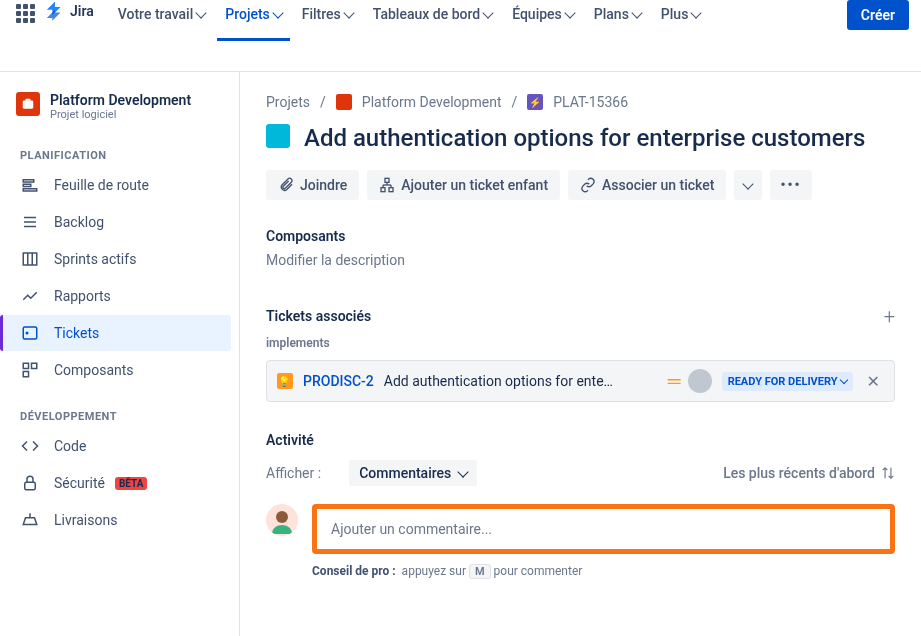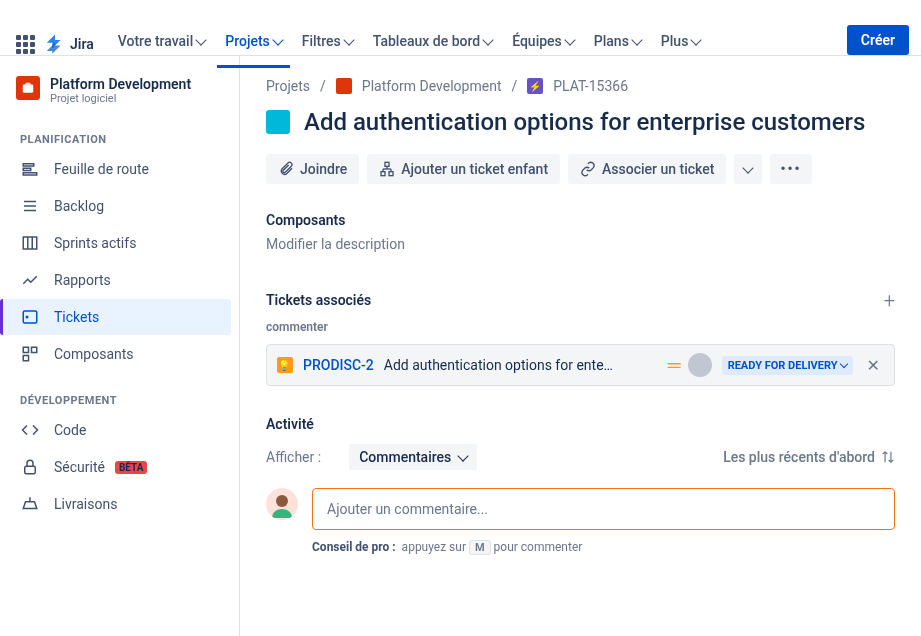--- a/index.html
+++ b/index.html
@@ -1,17 +1,17 @@
 <!DOCTYPE html>
 <html><head>
 <meta charset="utf-8">
 <style>
 *{box-sizing:border-box;margin:0;padding:0;font-family:-apple-system,BlinkMacSystemFont,"Segoe UI",Roboto,sans-serif}
 body{background:#fff;color:#172b4d;font-size:14px;width:921px;height:636px;overflow:hidden}
-.topnav{height:56px;border-bottom:1px solid #dfe1e6;display:flex;align-items:flex-end;padding:0 12px;gap:4px}
+.topnav{height:72px;border-bottom:1px solid #dfe1e6;display:flex;align-items:flex-start;padding:0 12px;gap:4px}
 .apps-icon{width:24px;height:24px;display:grid;grid-template-columns:repeat(3,5px);grid-template-rows:repeat(3,5px);gap:2px;cursor:pointer;padding:4px;margin-right:4px}
 .apps-icon span{background:#42526e;border-radius:1px}
 .logo{display:flex;align-items:center;gap:4px;font-weight:600;color:#253858;margin-right:12px}
 .logo svg{width:22px;height:22px}
 .nav-item{padding:6px 8px;color:#42526e;display:flex;align-items:center;gap:4px;cursor:pointer;border-radius:3px;font-weight:500}
 .nav-item.active{color:#0052cc}
 .nav-item.active::after{content:"";position:absolute;bottom:-13px;left:0;right:0;height:3px;background:#0052cc}
 .nav-item.active{position:relative}
 .chev{width:8px;height:8px;border-right:1.5px solid currentColor;border-bottom:1.5px solid currentColor;transform:rotate(45deg);margin-top:-3px}
 .spacer{flex:1}
@@ -30,21 +30,21 @@
 .side-item.selected{background:#e9f2ff;color:#0052cc;border-left:3px solid #6d28d9;margin-left:-8px;padding-left:17px}
 .side-icon{width:20px;height:20px;display:flex;align-items:center;justify-content:center;flex-shrink:0}
 .badge{background:#ef4444;color:#172b4d;font-size:10px;font-weight:700;padding:1px 4px;border-radius:3px;margin-left:-4px}
 .main{flex:1;padding:22px 26px;overflow-y:auto}
 .breadcrumb{display:flex;align-items:center;gap:10px;color:#6b778c;font-size:14px;margin-bottom:14px}
 .breadcrumb a{color:#6b778c;text-decoration:none}
 .bc-sep{color:#6b778c}
 .bc-icon{width:16px;height:16px;border-radius:2px;display:inline-block}
 .bc-red{background:#de350b}
 .bc-purple{background:#6554c0;color:#fff;font-size:10px;display:flex;align-items:center;justify-content:center;font-weight:700}
-.title-row{display:flex;align-items:center;gap:14px;margin-bottom:18px}
+.title-row{display:flex;gap:14px;margin-bottom:18px}
 .title-square{width:24px;height:24px;background:#00b8d9;border-radius:3px}
 .title{font-size:24px;font-weight:500;color:#172b4d}
 .actions{display:flex;gap:8px;margin-bottom:28px}
 .act-btn{display:flex;align-items:center;gap:6px;background:#f4f5f7;border:none;padding:7px 12px;border-radius:3px;cursor:pointer;font-size:14px;color:#42526e;font-weight:500}
 .act-btn.icon-only{padding:7px 10px}
 .section-h{font-weight:600;color:#172b4d;margin-bottom:8px;font-size:14px}
 .desc-edit{color:#6b778c;margin-bottom:36px;cursor:text}
 .linked-header{display:flex;justify-content:space-between;align-items:center;margin-bottom:8px}
 .plus-btn{cursor:pointer;color:#6b778c;font-size:20px;font-weight:300}
 .impl-label{font-size:12px;font-weight:600;color:#6b778c;margin-bottom:10px}
@@ -56,21 +56,21 @@
 .avatar{width:24px;height:24px;border-radius:50%;background:#c1c7d0}
 .status-pill{background:#deebff;color:#0052cc;font-size:11px;font-weight:700;padding:3px 6px;border-radius:3px;display:flex;align-items:center;gap:3px}
 .close-x{cursor:pointer;color:#6b778c;font-size:16px;padding:0 4px}
 .activity-filter{display:flex;align-items:center;justify-content:space-between;margin:12px 0 18px}
 .filter-left{display:flex;align-items:center;gap:28px}
 .filter-label{color:#6b778c}
 .filter-select{background:#f4f5f7;padding:5px 10px;border-radius:3px;display:flex;align-items:center;gap:8px;cursor:pointer;font-weight:500}
 .sort-btn{display:flex;align-items:center;gap:6px;color:#6b778c;cursor:pointer;font-weight:500}
 .comment-row{display:flex;gap:14px;align-items:flex-start}
 .comment-avatar{width:32px;height:32px;border-radius:50%;background:#ffebe6;display:flex;align-items:center;justify-content:center;overflow:hidden}
-.comment-input{flex:1;border:1px solid #f97316;border-radius:4px;padding:12px 14px;color:#6b778c;cursor:text}
+.comment-input{flex:1;border:5px solid #f97316;border-radius:4px;padding:12px 14px;color:#6b778c;cursor:text}
 .pro-tip{font-size:12px;color:#6b778c;margin-top:10px;margin-left:46px}
 .pro-tip b{color:#42526e}
 .key{background:#f4f5f7;border:1px solid #dfe1e6;border-radius:3px;padding:0 5px;font-weight:600;font-size:11px}
 </style>
 </head>
 <body>
 
 <div class="topnav">
   <div class="apps-icon">
       <span></span>
@@ -276,21 +276,21 @@
         </button>
     </div>
 
     <div class="section-h">Composants</div>
     <div class="desc-edit">Modifier la description</div>
 
     <div class="linked-header">
       <div class="section-h" style="margin:0">Tickets associés</div>
       <div class="plus-btn">+</div>
     </div>
-    <div class="impl-label">commenter</div>
+    <div class="impl-label">implements</div>
     <div class="linked-item">
       <span class="linked-type">💡</span>
       <span class="linked-key">PRODISC-2</span>
       <span class="linked-summary">Add authentication options for ente…</span>
       <span class="prio">═</span>
       <span class="avatar"></span>
       <span class="status-pill">
           <span>READY FOR DELIVERY</span>
           <span class="chev" style="width:6px;height:6px;border-width:1px"></span>
         </span>

